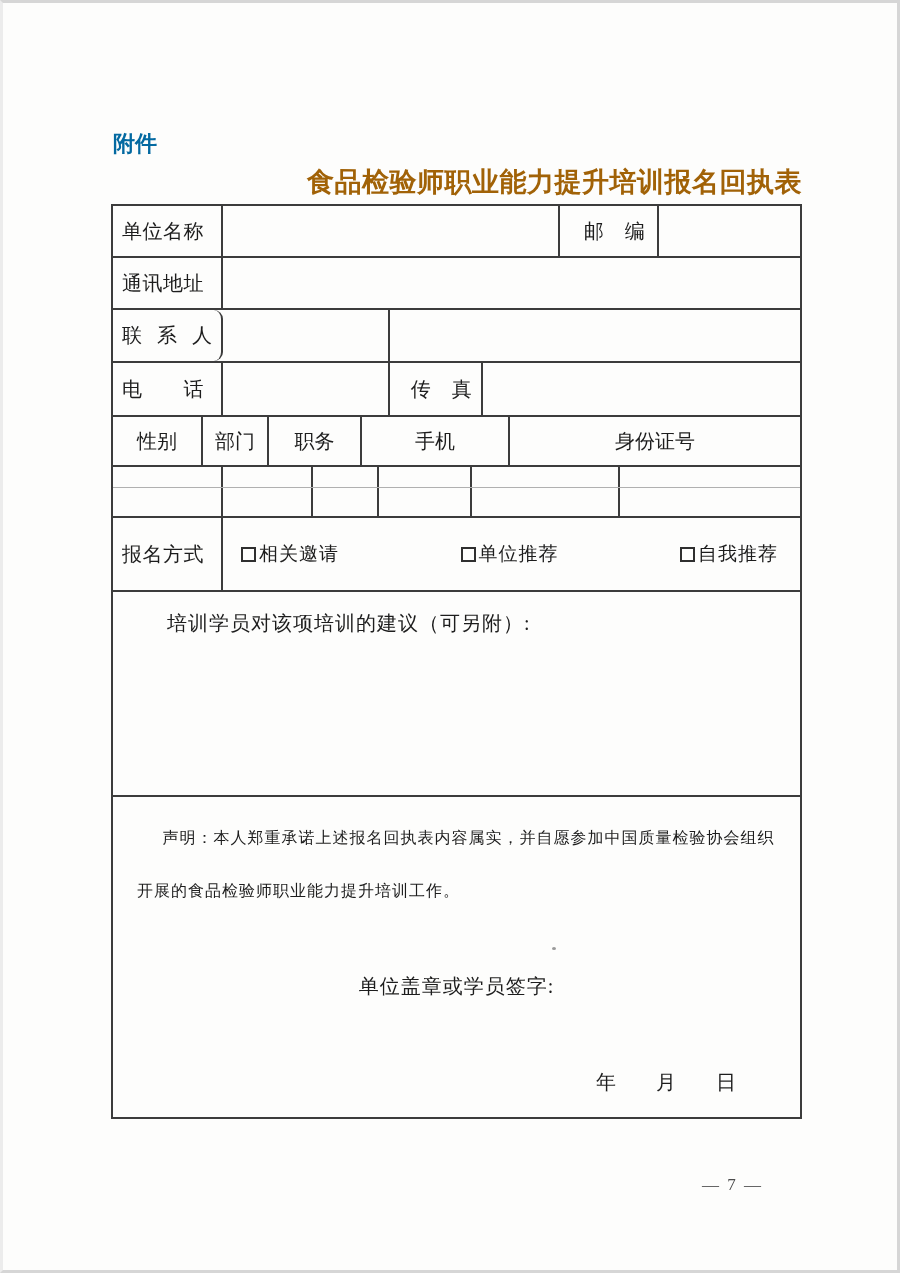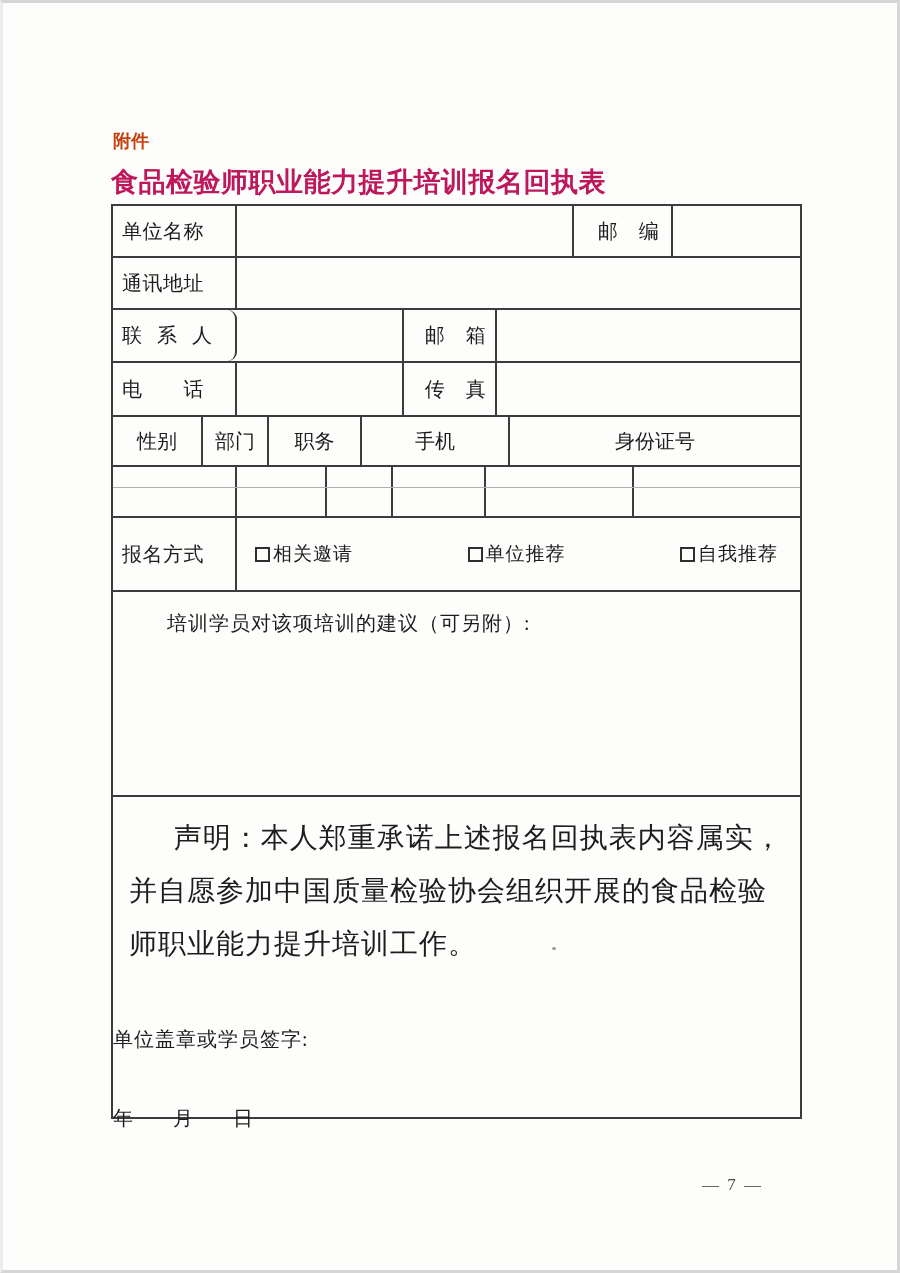--- a/index.html
+++ b/index.html
@@ -10,69 +10,69 @@
     background:#fdfdfc;
     border:3px solid #d6d6d6;
     border-left-color:#ececec;
     overflow:hidden;
     font-family:"Liberation Serif","DejaVu Serif",serif;
     color:#1d1d1d;
   }
   .attachment {
     position:absolute; left:110px; top:126px;
     font-family:"DejaVu Sans","Liberation Sans",sans-serif;
-    font-weight:bold; font-size:18px; color:#c2410c;
+    font-weight:bold; font-size:22px; color:#0369a1;
   }
   .doc-title {
     position:absolute; left:108px; top:161px; width:691px;
-    text-align:left;
+    text-align:right;
     font-family:"DejaVu Sans","Liberation Sans",sans-serif;
-    font-weight:900; font-size:27px; letter-spacing:0.5px; color:#be185d;
+    font-weight:900; font-size:27px; letter-spacing:0.5px; color:#a16207;
   }
   .form-table {
     position:absolute; left:108px; top:201px; width:691px;
     border:2px solid #3c3c3c;
     background:#fdfdfc;
   }
   .row { display:flex; border-bottom:2px solid #3c3c3c; }
   .row:last-child { border-bottom:none; }
   .row.light-sep { border-bottom:1px solid #b0b0b0; }
   .cell { border-right:2px solid #3c3c3c; display:flex; align-items:center; }
   .cell:last-child { border-right:none; flex:1; }
   .lbl { font-size:20px; padding-left:9px; letter-spacing:0.5px; }
   .lbl.center { justify-content:center; padding-left:12px; }
   .sp2 { word-spacing:9px;border-radius:9px; }
   .h52{height:52px} .h53{height:53px} .h54{height:54px}
   .h50{height:50px} .h21{height:21px} .h30{height:30px}
   .h74{height:74px} .h205{height:205px} .h320{height:320px}
-  .w110{width:124px} .w337{width:337px} .w99{width:99px}
+  .w110{width:110px} .w337{width:337px} .w99{width:99px}
   .w167{width:167px} .w93{width:93px} .w90{width:90px}
   .w77{width:66px} .w124{width:148px}
   .hdr { justify-content:center; font-size:20px; }
   .cb-zone { justify-content:space-between; padding:0 22px 0 18px; }
   .cb { display:flex; align-items:center; font-size:19px; letter-spacing:1px; cursor:pointer; }
   .cb .box {
     display:inline-block; width:15px; height:15px;
     border:2px solid #2f2f2f; margin-right:3px; background:transparent;
   }
   .suggest-cell { display:block; }
   .suggest-text {
     margin:18px 14px 0; text-indent:2em;
     font-size:20px; letter-spacing:1px;
   }
   .decl-cell { display:block; }
   .decl-text {
-    margin:14px 16px 0; text-indent:1.6em;
-    font-size:28px; line-height:53px; letter-spacing:1px;
+    margin:14px 24px 0; text-indent:1.6em;
+    font-size:16px; line-height:53px; letter-spacing:1px;
   }
   .signature-line {
-    margin-top:56px; font-size:20px; letter-spacing:1px;
+    margin-top:56px; text-align:center; font-size:20px; letter-spacing:1px;
   }
   .date-line {
-    margin-top:52px; text-align:left; padding-right:64px;
+    margin-top:69px; text-align:right; padding-right:64px;
     font-size:20px;
   }
   .page-number {
     position:absolute; left:0; top:1172px; width:878px;
     text-align:right; font-size:17px; color:#4c4c4c; letter-spacing:2px;
     padding-right:118px;
   }
   .speck {
     position:absolute; left:549px; top:944px; width:4px; height:3px;
     background:#9a9a9a; border-radius:50%;
@@ -97,21 +97,20 @@
     </div>
 
     <div class="row h52">
       <div class="cell lbl w110">通讯地址</div>
       <div class="cell"></div>
     </div>
 
     <div class="row h53">
       <div class="cell lbl sp2 w110">联 系 人</div>
       <div class="cell w167"></div>
-      <div class="cell lbl center w93">邮　箱</div>
       <div class="cell"></div>
     </div>
 
     <div class="row h54">
       <div class="cell lbl w110">电　　话</div>
       <div class="cell w167"></div>
       <div class="cell lbl center w93">传　真</div>
       <div class="cell"></div>
     </div>
 

